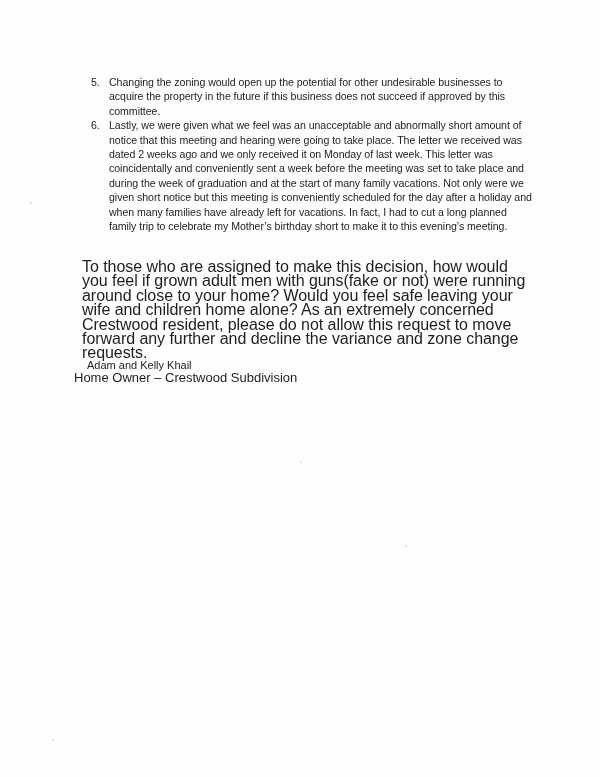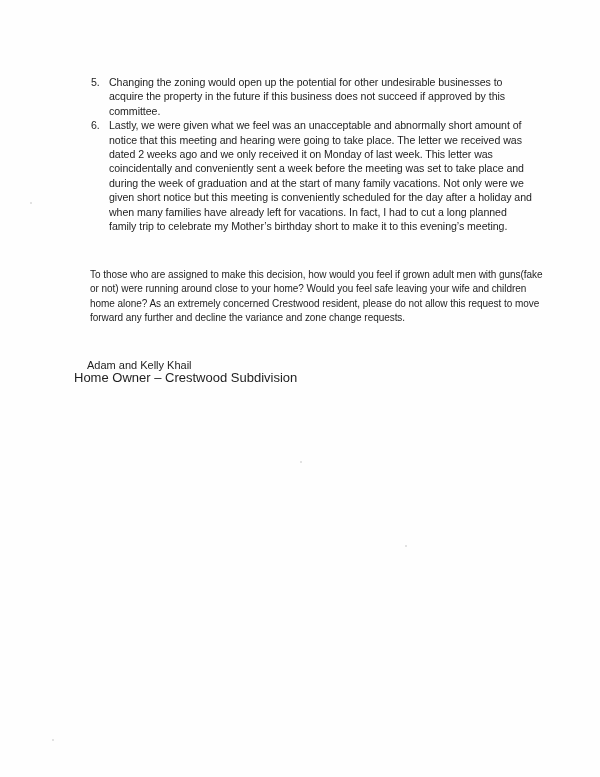--- a/index.html
+++ b/index.html
@@ -41,22 +41,22 @@
     .list-num {
       position: absolute;
       left: 17px;
       top: 0;
     }
     .para {
       position: absolute;
       left: 74px;
       top: 252px;
       width: 455px;
-      margin: 16px;
-      font-size: 10px;
+      margin: 8px;
+      font-size: 16px;
       line-height: 14.4px;
       letter-spacing: -0.05px;
     }
     .sig-name {
       position: absolute;
       left: 74px;
       top: 345px;
       margin: 13px;
       font-size: 11px;
       line-height: 14.4px;

